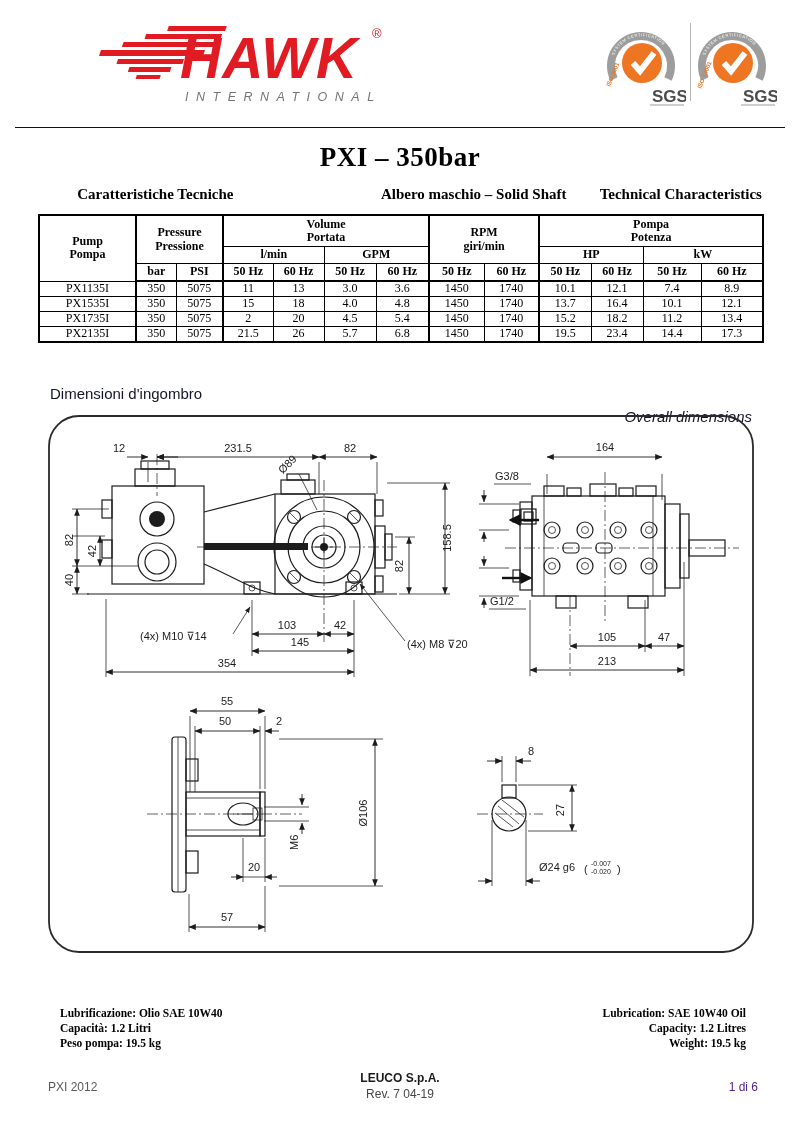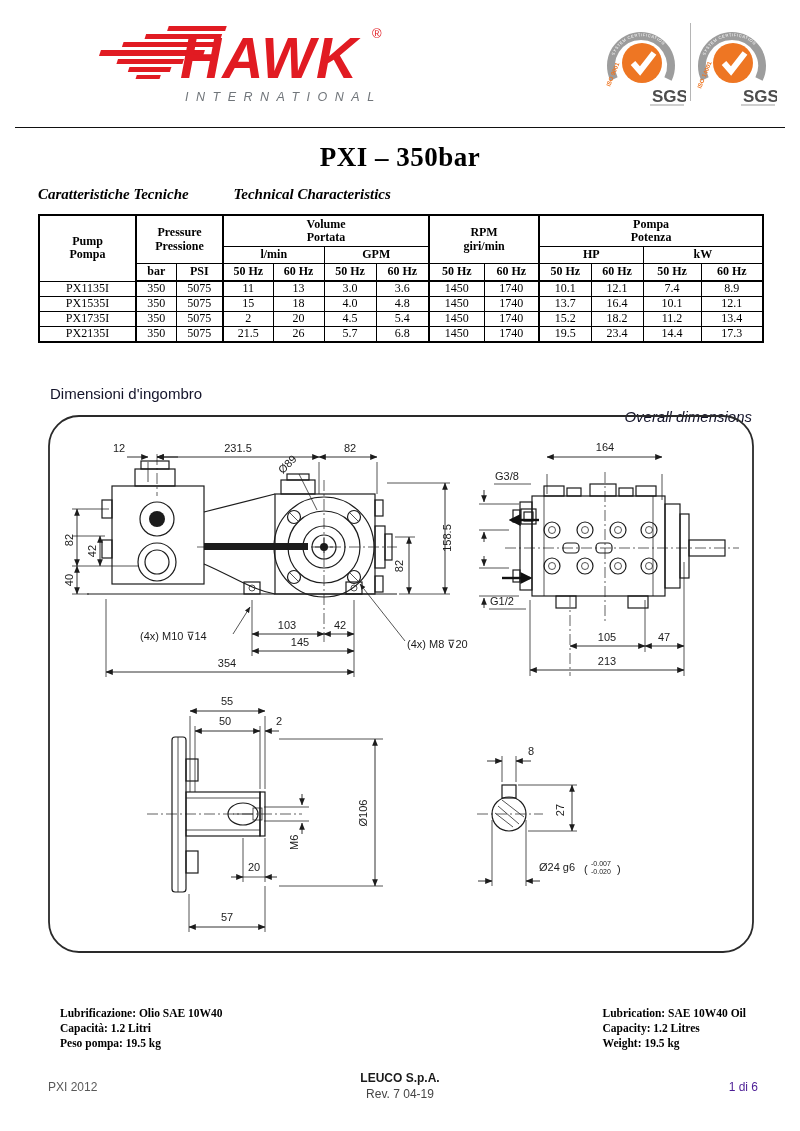--- a/index.html
+++ b/index.html
@@ -9,21 +9,21 @@
 
   
   .logo{left:52px;top:16px;width:345px;height:90px;}
   .badges{left:604px;top:14px;width:176px;height:96px;display:flex;align-items:center;}
   .badge-divider{width:1px;height:78px;background:#b5b5b5;margin:0 4px;}
   .rule{left:15px;top:127px;width:770px;height:0;border-top:1.6px solid #111;}
 
   .title{left:0;top:142px;width:100%;text-align:center;font-size:27px;font-weight:bold;letter-spacing:.5px;}
   .subheads{left:38px;top:186px;width:724px;display:grid;grid-template-columns:27% 46% 27%;
             font-size:15px;font-weight:bold;}
-  .subheads .c{text-align:left;font-style:italic;}
+  .subheads .c{text-align:right;}
 
   
   .tablewrap{left:38px;top:214px;}
   table.spec{border-collapse:collapse;table-layout:fixed;width:724px;border:2px solid #000;
              font-size:12px;}
   table.spec th,table.spec td{border:1px solid #000;text-align:center;padding:0;line-height:1.12;
              overflow:hidden;white-space:nowrap;}
   table.spec th{font-weight:bold;}
   table.spec td{font-weight:normal;}
   tr.r1 th{height:30px;}
@@ -42,21 +42,21 @@
   .o{stroke:#1c1c1c;stroke-width:1.2;fill:none;}
   .t{stroke:#111;stroke-width:2.4;fill:none;}
   .d{stroke:#1c1c1c;stroke-width:.9;fill:none;}
   .x{stroke:#1c1c1c;stroke-width:.75;fill:none;}
   .cl{stroke:#1c1c1c;stroke-width:.7;fill:none;stroke-dasharray:11 3 2 3;}
   .dt{font-family:"Liberation Sans",sans-serif;font-size:11px;fill:#1c1c1c;}
   .box-outline{stroke:#2a2a2a;stroke-width:1.8;fill:none;}
 
   
   .info-left{left:60px;top:1006px;font-size:11.5px;font-weight:bold;line-height:1.3;}
-  .info-right{right:54px;top:1006px;font-size:11.5px;font-weight:bold;line-height:1.3;text-align:left;}
+  .info-right{right:54px;top:1006px;font-size:11.5px;font-weight:bold;line-height:1.3;text-align:right;}
 
   
   .foot{font-family:"Liberation Sans",sans-serif;}
   .foot-company{left:0;top:1071px;width:100%;text-align:center;font-size:12px;font-weight:bold;color:#1a1a1a;}
   .foot-rev{left:0;top:1087px;width:100%;text-align:center;font-size:12px;color:#454545;}
   .foot-left{left:48px;top:1080px;font-size:12px;color:#595959;}
   .foot-right{right:42px;top:1080px;font-size:12px;color:#4c1d95;}
 </style>
 </head>
 <body>
@@ -108,20 +108,21 @@
     <text x="48" y="87" font-family="Liberation Sans, sans-serif" font-size="17" font-weight="bold" fill="#4d4d4d">SGS</text>
     <line x1="46" y1="90" x2="80" y2="90" stroke="#9d9d9d" stroke-width="1"></line>
   </svg>
 </div>
 
 <div class="abs rule"></div>
 
 <div class="abs title">PXI – 350bar</div>
 <div class="abs subheads">
   <div class="c">Caratteristiche Tecniche</div>
+  <div class="c">Albero maschio – Solid Shaft</div>
   <div class="c">Technical Characteristics</div>
 </div>
 
 <div class="abs tablewrap">
 <table class="spec">
   <colgroup>
     <col style="width:97px">
         <col style="width:40px">
         <col style="width:47px">
     <col style="width:50px">

